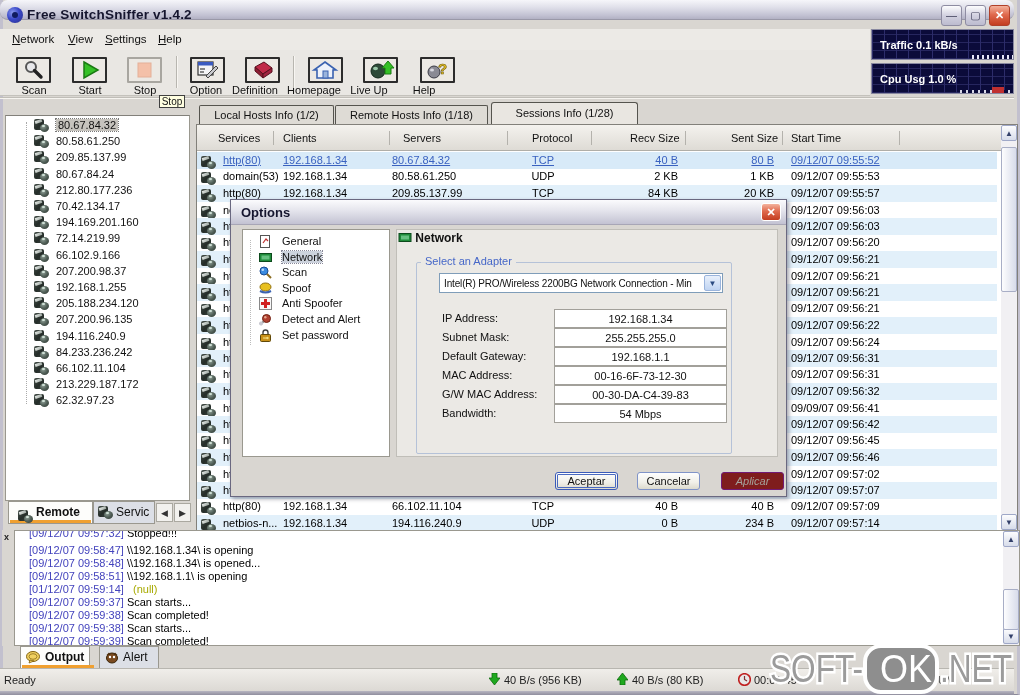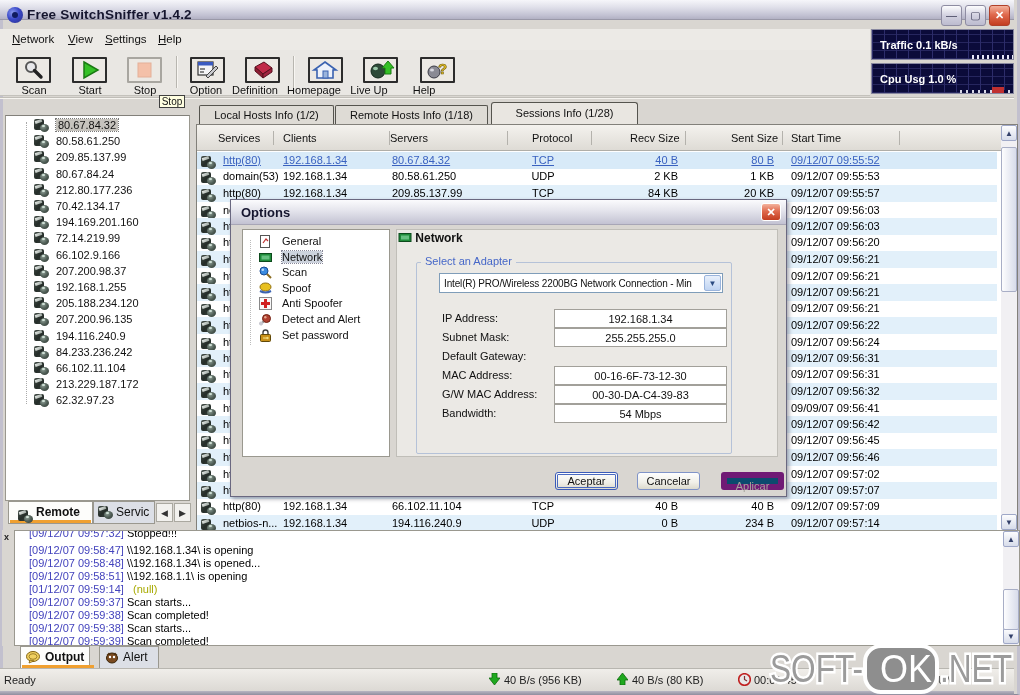--- a/index.html
+++ b/index.html
@@ -1,20 +1,20 @@
 <!DOCTYPE html>
 <html><head>
 <meta charset="utf-8">
 <style>
 *{margin:0;padding:0;box-sizing:border-box;}
 html,body{width:1020px;height:695px;overflow:hidden;}
 body{font-family:"Liberation Sans",sans-serif;background:#8a8a9a;position:relative;}
 #win{position:absolute;inset:0;background:#d9d6d1;border-left:3px solid #c2c0ce;border-right:3px solid #c2c0ce;border-bottom:1px solid #8a8898;}
 
-#title{position:absolute;left:0;top:0;width:1014px;height:20px;background:linear-gradient(#f6f6fa 0%,#dfdfe9 40%,#c3c2d3 80%,#b2b1c4 100%);border-bottom:1px solid #9a98a8;}
+#title{position:absolute;left:0;top:0;width:1014px;height:20px;background:linear-gradient(#f6f6fa 0%,#dfdfe9 40%,#c3c2d3 80%,#b2b1c4 100%);border-bottom:1px solid #9a98a8;border-radius:8px;}
 #title .txt{position:absolute;left:27px;top:7px;font-size:13.5px;font-weight:bold;color:#15152e;letter-spacing:0.2px;}
 #appicon{position:absolute;left:7px;top:7px;width:16px;height:16px;border-radius:8px;background:radial-gradient(circle at 35% 35%, #8a9aee 0%, #3947c8 45%, #2a2f86 100%);}
 #appicon:after{content:"";position:absolute;left:5px;top:5px;width:6px;height:6px;border-radius:3px;background:#101c60;}
 .wbtn{position:absolute;top:5px;width:21px;height:21px;border-radius:3px;border:1px solid #8e8ca2;background:linear-gradient(#fdfdfe,#d2d1e0 50%,#bdbccf);color:#3a3a55;font-size:11px;text-align:center;line-height:18px;}
 #btnclose{background:linear-gradient(#f3b29d,#e06a4e 45%,#c33d20);border:1px solid #b0402a;color:#fff;font-weight:bold;}
 
 #menubar{position:absolute;left:0;top:29px;width:870px;height:21px;background:#eceae6;font-size:11.5px;color:#111;}
 #menubar span{position:absolute;top:4px;}
 
 #toolbar{position:absolute;left:0;top:50px;width:870px;height:46px;background:#e9e7e3;border-bottom:1px solid #c4c2bc;}
@@ -97,21 +97,21 @@
 #dright{position:absolute;left:165px;top:29px;width:382px;height:228px;background:#ebe9e5;border:1px solid #c0beb8;}
 #dnethead{position:absolute;left:167px;top:31px;font-size:12px;font-weight:bold;color:#111;}
 #gbox{position:absolute;left:185px;top:62px;width:316px;height:192px;border:1px solid #b5c2d8;border-radius:2px;}
 #gbl{position:absolute;left:190px;top:55px;background:#ebe9e5;padding:0 4px;font-size:11px;color:#4667c8;}
 #combo{position:absolute;left:208px;top:73px;width:284px;height:20px;background:#fff;border:1px solid #7f9db9;font-size:10px;letter-spacing:-0.15px;color:#111;line-height:19px;padding-left:4px;white-space:nowrap;overflow:hidden;}
 #cbtn{position:absolute;right:1px;top:1px;width:17px;height:16px;background:linear-gradient(#e8f0fb,#c0d4f2);border:1px solid #9ab4dc;border-radius:2px;color:#2a4a80;font-size:8px;text-align:center;line-height:15px;}
 .flbl{position:absolute;left:211px;font-size:11px;color:#111;}
 .fbox{position:absolute;left:323px;width:173px;height:19px;background:#fff;border:1px solid #a2a09a;font-size:11px;color:#111;text-align:center;line-height:18px;}
 .dbtn{position:absolute;top:272px;width:63px;height:18px;border-radius:3px;background:linear-gradient(#fefefe,#f0efe8 60%,#dcdacd);border:1px solid #8094c8;font-size:11px;color:#111;text-align:center;line-height:16px;}
 .dbtn.foc{outline:1px solid #4a6ac0;outline-offset:-3px;border:1px solid #3a5ab8;}
-.dbtn.dis{border:6px solid #701a75;color:#a5a39b;background:#0c4a6e;}
+.dbtn.dis{border:1px solid #701a75;color:#a5a39b;background:#7f1d1d;font-style:italic;}
 </style>
 </head>
 <body>
 <div id="win"></div>
 <div id="title">
   <div id="appicon"></div>
   <div class="txt">Free SwitchSniffer v1.4.2</div>
   <div class="wbtn" style="right:52px;">—</div>
   <div class="wbtn" style="right:28px;">▢</div>
   <div class="wbtn" id="btnclose" style="right:4px;">✕</div>
@@ -220,21 +220,21 @@
   </div>
 <div id="toptabs">
     <div class="ttab" style="left:199px;top:105px;width:135px;height:19px;border-radius:2px 2px 0 0;"><span style="line-height:18px;">Local Hosts Info (1/2)</span></div>
 <div class="ttab" style="left:335px;top:105px;width:153px;height:19px;border-radius:2px 2px 0 0;"><span style="line-height:18px;">Remote Hosts Info (1/18)</span></div>
 <div class="ttab" style="left:491px;top:102px;width:147px;height:22px;background:#e9e6e1;border-radius:3px 3px 0 0;z-index:5;"><span style="line-height:20px;">Sessions Info (1/28)</span></div>
   </div>
 <div id="tblwrap">
     <div id="thead">
       <span style="left:21px;">Services</span>
       <span style="left:86px;">Clients</span>
-      <span style="left:193px;">Servers</span>
+      <span style="left:206px;">Servers</span>
       <span style="left:335px;">Protocol</span>
       <span style="left:433px;">Recv Size</span>
       <span style="left:534px;">Sent Size</span>
       <span style="left:594px;">Start Time</span>
       <i style="left:76px;"></i>
       <i style="left:192px;"></i>
       <i style="left:310px;"></i>
       <i style="left:394px;"></i>
       <i style="left:488px;"></i>
       <i style="left:585px;"></i>
@@ -739,20 +739,21 @@
         <rect x="2.5" y="4.5" width="8" height="4" fill="#66c080"></rect>
       </svg> Network</div>
 <div id="gbox"></div>
     <div id="gbl">Select an Adapter</div>
 <div id="combo">Intel(R) PRO/Wireless 2200BG Network Connection - Min<div id="cbtn">▼</div></div>
 <div class="flbl" style="top:112px;">IP Address:</div>
 <div class="fbox" style="top:109px;">192.168.1.34</div>
 <div class="flbl" style="top:131px;">Subnet Mask:</div>
 <div class="fbox" style="top:128px;">255.255.255.0</div>
 <div class="flbl" style="top:150px;">Default Gateway:</div>
+<div class="fbox" style="top:147px;">192.168.1.1</div>
 <div class="flbl" style="top:169px;">MAC Address:</div>
 <div class="fbox" style="top:166px;">00-16-6F-73-12-30</div>
 <div class="flbl" style="top:188px;">G/W MAC Address:</div>
 <div class="fbox" style="top:185px;">00-30-DA-C4-39-83</div>
 <div class="flbl" style="top:207px;">Bandwidth:</div>
 <div class="fbox" style="top:204px;">54 Mbps</div>
 <div class="dbtn foc" style="left:324px;">Aceptar</div>
 <div class="dbtn" style="left:406px;">Cancelar</div>
 <div class="dbtn dis" style="left:490px;">Aplicar</div>
   </div>

